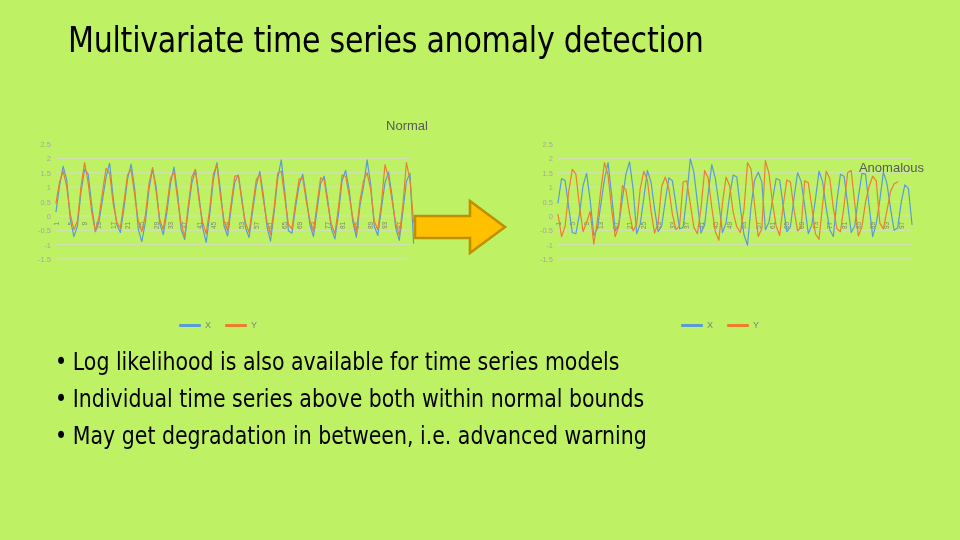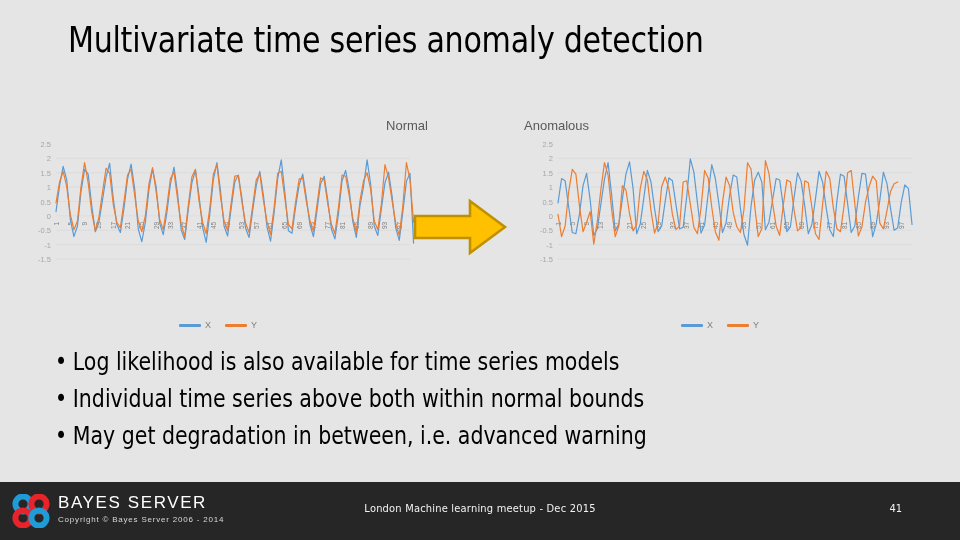--- a/index.html
+++ b/index.html
@@ -12,21 +12,21 @@
     background: #ffffff;
     font-family: "Liberation Sans", sans-serif;
     overflow: hidden;
     position: relative;
   }
   .slide {
     position: absolute;
     inset: 0;
     width: 960px;
     height: 540px;
-    background: #e5e5e5;
+    background: #bef264;
   }
 
   
   .title {
     position: absolute;
     left: 68px;
     top: 18px;
     width: 820px;
     font-size: 36px;
     line-height: 1.24;
@@ -51,21 +51,21 @@
     position: absolute;
     top: 2px;
     left: 0;
     width: 100%;
     text-align: center;
     font-size: 13px;
     color: #595959;
     font-family: "Liberation Sans", sans-serif;
   }
   .chart.left .chart-title  { text-align: right; padding-left: 10px; }
-  .chart.right .chart-title { text-align: left; padding-left: 4px; }
+  .chart.right .chart-title { text-align: right; padding-left: 4px; margin-top: 42px; }
 
   .plot-wrap {
     position: absolute;
     left: 0;
     top: 22px;
     width: 100%;
     height: 165px;
     text-align: right;
   }
   .plot-svg { display: block; width: 100%; height: 100%; }
@@ -406,28 +406,14 @@
       <span class="dot">•</span><span>Log likelihood is also available for time series models</span>
     </div>
     <div class="bullet-line">
       <span class="dot">•</span><span>Individual time series above both within normal bounds</span>
     </div>
     <div class="bullet-line">
       <span class="dot">•</span><span>May get degradation in between, i.e. advanced warning</span>
     </div>
   </div>
 
-  <div class="footer">
-    <svg class="logo-mark" viewBox="0 0 42 34">
-      <circle cx="11" cy="10" r="7.6" fill="none" stroke="#1F9BD8" stroke-width="6"></circle>
-      <circle cx="27" cy="10" r="7.6" fill="none" stroke="#E8232A" stroke-width="6"></circle>
-      <circle cx="11" cy="24" r="7.6" fill="none" stroke="#E8232A" stroke-width="6"></circle>
-      <circle cx="27" cy="24" r="7.6" fill="none" stroke="#1F9BD8" stroke-width="6"></circle>
-    </svg>
-    <div class="brand">
-      <div class="brand-name">BAYES SERVER</div>
-      <div class="brand-copy">Copyright © Bayes Server 2006 - 2014</div>
-    </div>
-    <div class="footer-center">London Machine learning meetup - Dec 2015</div>
-    <div class="footer-page">41</div>
-  </div>
 
 </div>
 
 </body></html>

